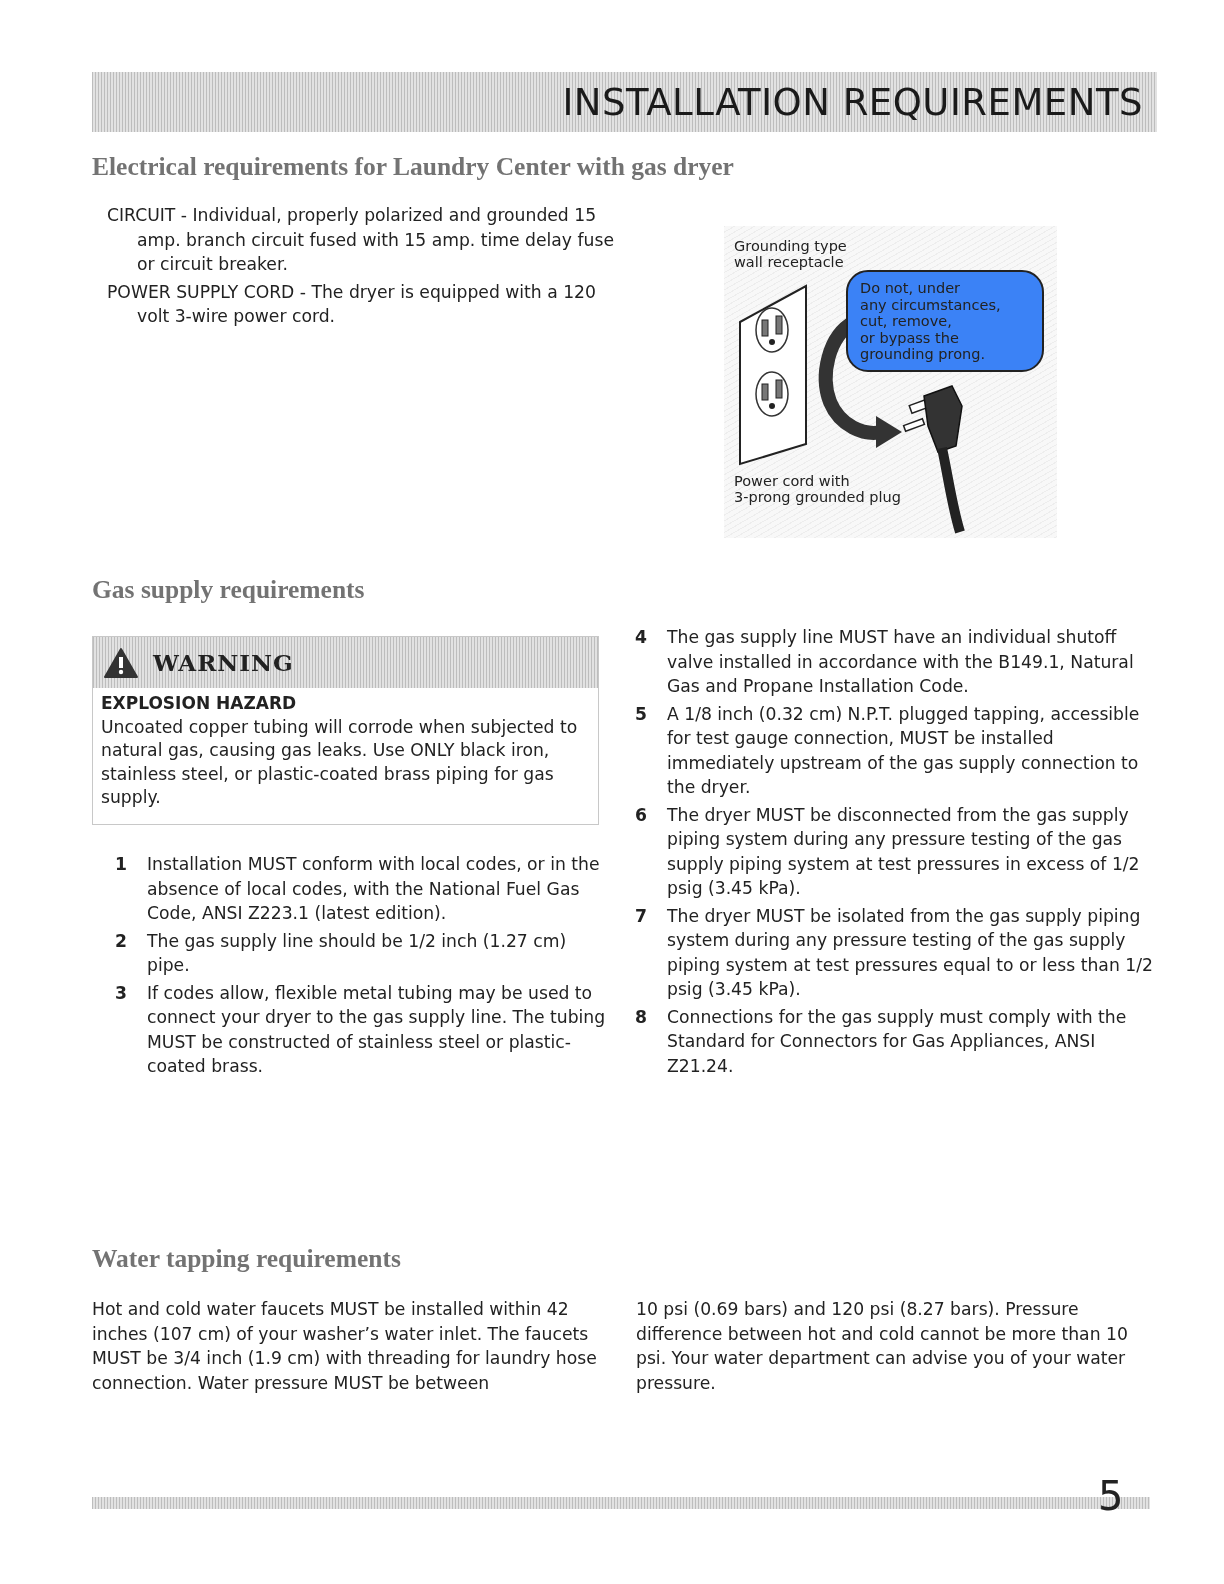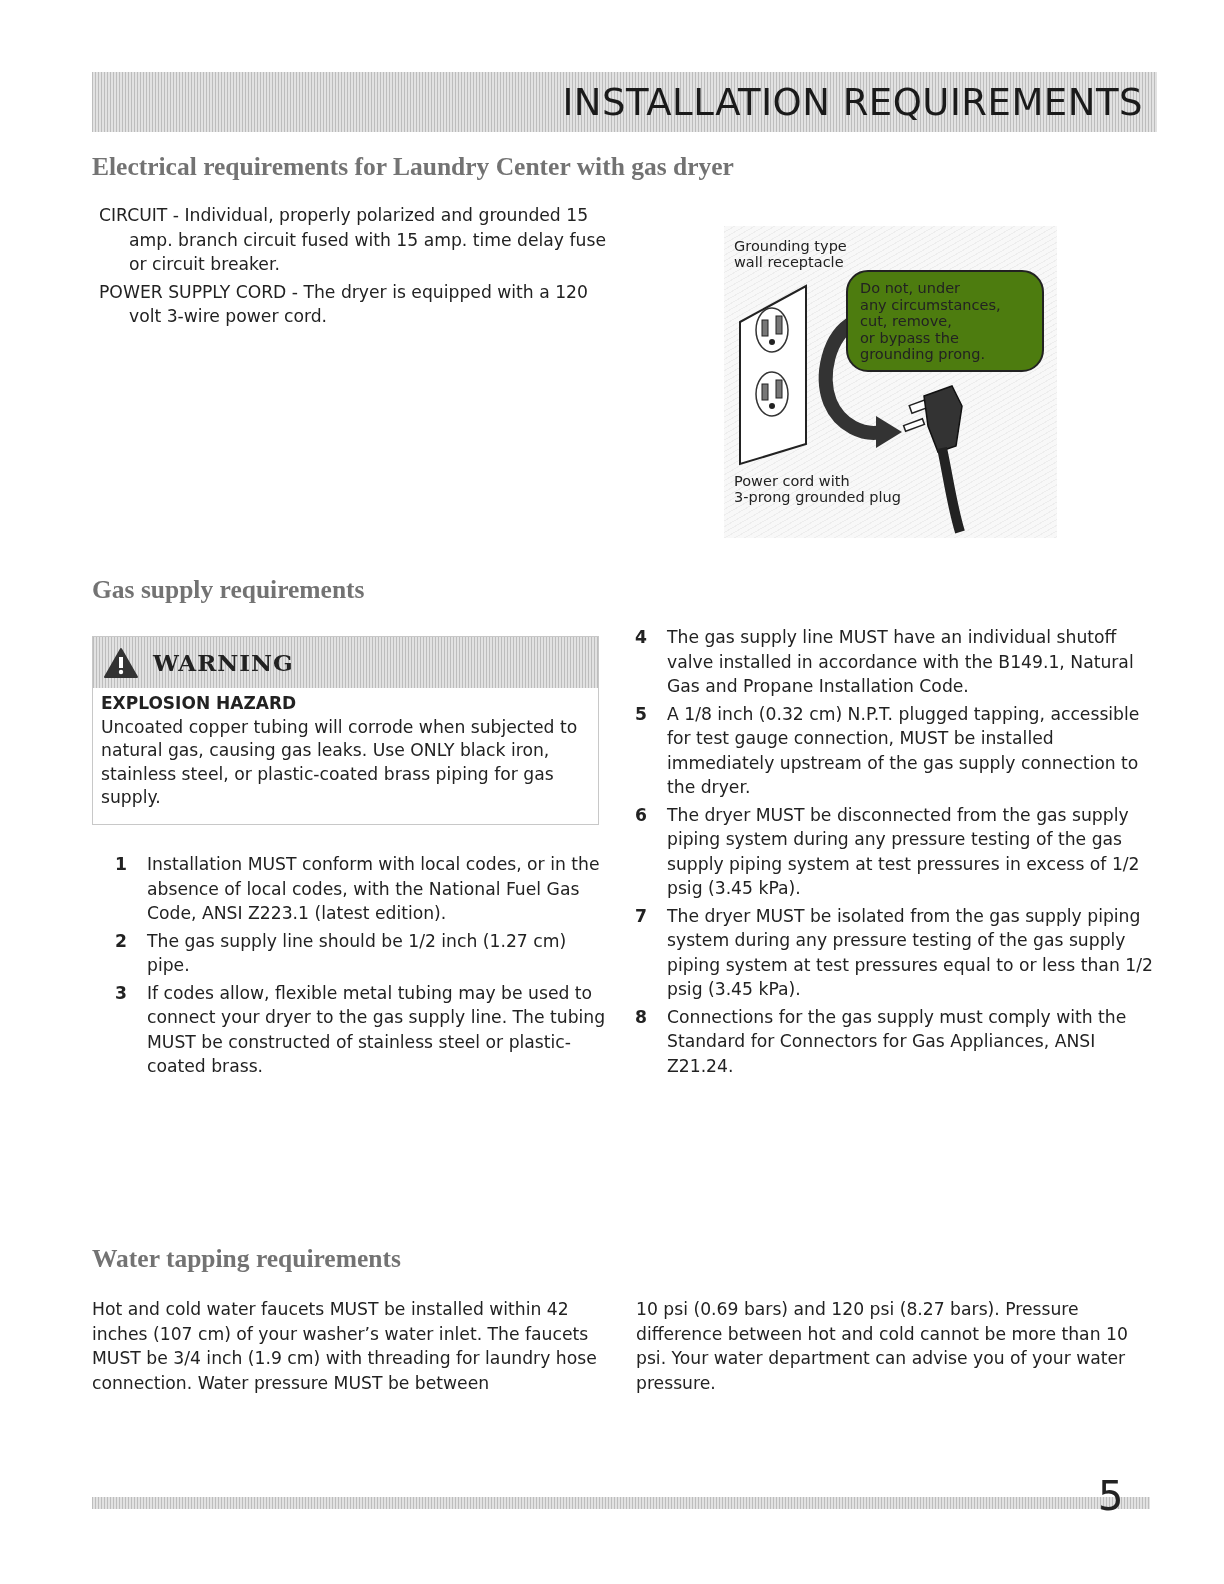--- a/index.html
+++ b/index.html
@@ -12,30 +12,30 @@
     }
 
     .header-bar { position: absolute; left: 92px; top: 72px; width: 1065px; height: 60px; display: flex; align-items: center; justify-content: flex-end; padding-right: 14px; }
     .header-bar .title { font-family: "DejaVu Sans", sans-serif; font-weight: normal; font-size: 37px; color: #1a1a1a; letter-spacing: 0.5px; }
 
     h2.section { position: absolute; font-family: Liberation Serif, serif; font-weight: bold; color: #737373; }
     .sec-electrical { left: 92px; top: 152px; font-size: 25.5px; }
     .sec-gas { left: 92px; top: 575px; font-size: 25.5px; }
     .sec-water { left: 92px; top: 1244px; font-size: 25.5px; }
 
-    .elec-list { position: absolute; left: 99px; top: 203px; width: 520px; font-size: 17.2px; line-height: 24.5px; color: #222; }
+    .elec-list { position: absolute; left: 107px; top: 203px; width: 520px; font-size: 17.2px; line-height: 24.5px; color: #222; }
     .elec-item { padding-left: 30px; text-indent: -30px; margin-bottom: 3px; }
 
     
     .figure { position: absolute; left: 724px; top: 226px; width: 333px; height: 312px; }
     .figure .bg { position: absolute; inset: 0; background-color: #f8f8f8; background-image: repeating-linear-gradient(150deg, #ededed 0 1px, transparent 1px 5px); }
     .fig-label { position: absolute; font-family: "DejaVu Sans", sans-serif; font-size: 14.5px; line-height: 16px; color: #222; }
     .lbl-receptacle { left: 10px; top: 12px; }
     .lbl-cord { left: 10px; top: 247px; }
-    .callout { position: absolute; left: 122px; top: 44px; width: 198px; height: 102px; border: 2px solid #222; border-radius: 22px; background: #4d7c0f; padding: 8px 0 0 12px; font-size: 14.5px; line-height: 16.5px; color: #222; }
+    .callout { position: absolute; left: 122px; top: 44px; width: 198px; height: 102px; border: 2px solid #222; border-radius: 22px; background: #3b82f6; padding: 8px 0 0 12px; font-size: 14.5px; line-height: 16.5px; color: #222; }
     .figure svg { position: absolute; left: 0; top: 0; }
 
     
     .warning-box { position: absolute; left: 92px; top: 636px; width: 507px; height: 189px; border: 1px solid #c8c8c8; }
     .warning-head { height: 51px; display: flex; align-items: center; padding-left: 10px; gap: 14px; }
     .warning-head .wtitle { font-family: "DejaVu Serif", serif; font-weight: bold; font-size: 23px; letter-spacing: 1px; color: #222; }
     .warning-body { padding: 4px 8px 0 8px; font-size: 17.2px; line-height: 23.5px; color: #222; }
     .warning-body .hazard { text-align: left; font-weight: bold; font-size: 17px; }
 
     .gas-list { position: absolute; font-size: 17.2px; line-height: 24.5px; color: #222; }

